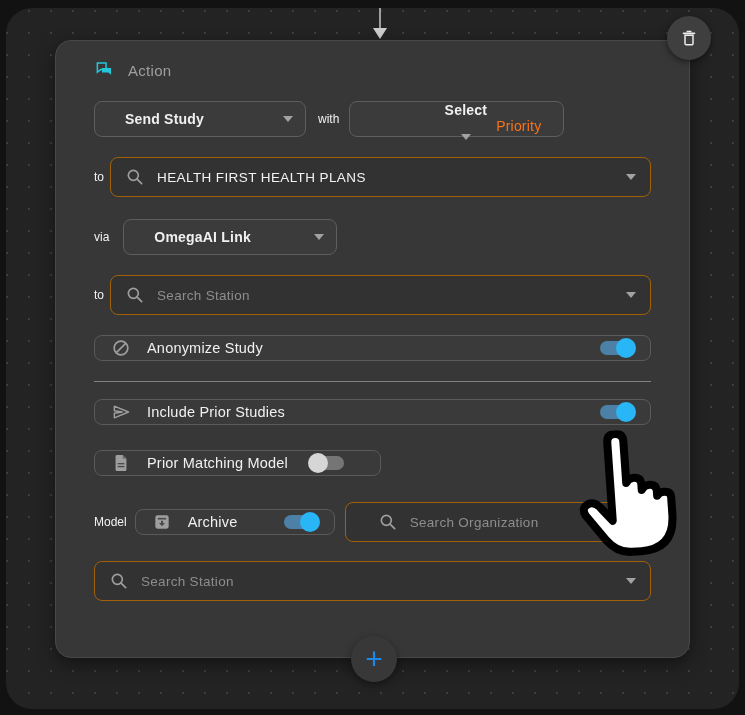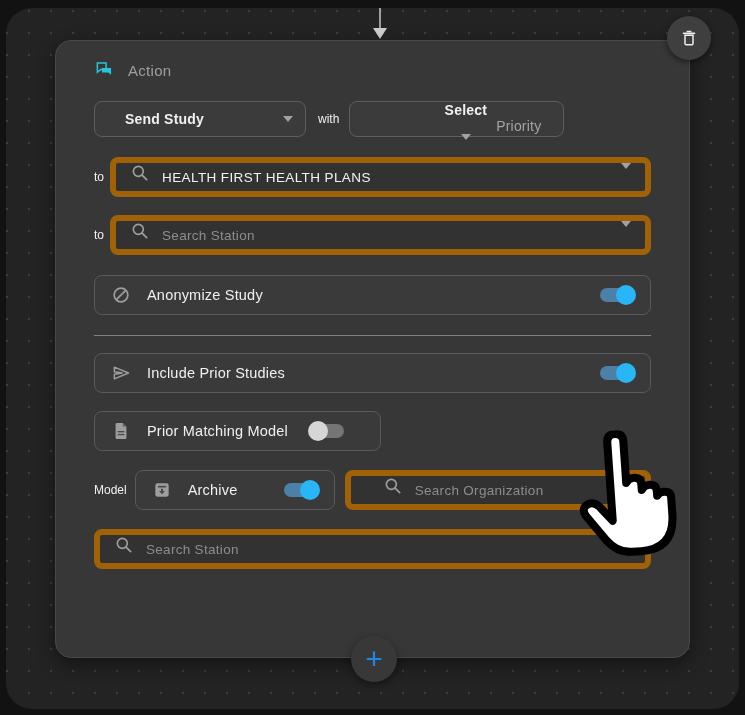--- a/index.html
+++ b/index.html
@@ -54,45 +54,45 @@
 
   
   .box {
     height:36px; background:#3b3b3b;
     border:1px solid #5e5e5e; border-radius:8px;
     display:flex; align-items:center;
     padding:0 12px 0 30px;
     cursor:pointer;
   }
   .box-label { color:#f0f0f0; font-size:14px; font-weight:700; letter-spacing:.2px; }
-  .muted { color:#a3a3a3; font-weight:400; }
+  .muted { color:#f97316; font-weight:400; }
   .caret {
     width:0; height:0; flex:none;
     border-left:5px solid transparent; border-right:5px solid transparent;
     border-top:6px solid #a2a2a2;
   }
   .spacer { margin-left:auto; }
 
   
   .search-box {
     height:40px; background:#323232;
-    border:6px solid #a16207; border-radius:8px;
-    display:flex; gap:12px;
+    border:1px solid #a16207; border-radius:8px;
+    display:flex; align-items:center; gap:12px;
     padding:0 14px; flex:1;
   }
   .search-box input {
     flex:1; background:transparent; border:none; outline:none;
     color:#f2f2f2; font-size:13.5px; letter-spacing:.4px;
     font-family:"Liberation Sans", sans-serif;
   }
   .search-box input::placeholder { color:#8d8d8d; letter-spacing:.3px; }
 
   
   .toggle-box {
-    height:40px; background:#3a3a3a;
+    height:26px; background:#3a3a3a;
     border:1px solid #5a5a5a; border-radius:8px;
     display:flex; align-items:center; gap:16px; padding:0 16px;
   }
   .toggle-label { color:#f0f0f0; font-size:14.5px; font-weight:400; letter-spacing:.2px; }
 
   .switch { position:relative; width:34px; height:14px; border-radius:7px; flex:none; cursor:pointer; }
   .switch .knob { position:absolute; top:-3px; width:20px; height:20px; border-radius:50%; }
   .switch.on  { background:#4d80a6; }
   .switch.on .knob { right:-2px; background:#29b6f6; }
   .switch.off { background:#757575; }
@@ -167,20 +167,27 @@
         <svg viewBox="0 0 24 24" width="20" height="20">
           <circle cx="10" cy="10" r="6" fill="none" stroke="#9e9e9e" stroke-width="2"></circle>
           <line x1="14.5" y1="14.5" x2="20" y2="20" stroke="#9e9e9e" stroke-width="2" stroke-linecap="round"></line>
         </svg>
       </span>
       <input type="text" value="HEALTH FIRST HEALTH PLANS" style="">
       <span class="caret"></span>
     </div>
   </div>
 
+  <div class="row mt20">
+    <span class="inline-label" style="margin-right:14px;">via</span>
+    <div class="box" style="width:214px;">
+      <span class="box-label">OmegaAI Link</span>
+      <span class="caret spacer"></span>
+    </div>
+  </div>
 
   <div class="row mt18">
     <span class="inline-label" style="margin-right:6px;">to</span>
     <div class="search-box">
       <span class="icon20">
         <svg viewBox="0 0 24 24" width="20" height="20">
           <circle cx="10" cy="10" r="6" fill="none" stroke="#9e9e9e" stroke-width="2"></circle>
           <line x1="14.5" y1="14.5" x2="20" y2="20" stroke="#9e9e9e" stroke-width="2" stroke-linecap="round"></line>
         </svg>
       </span>

